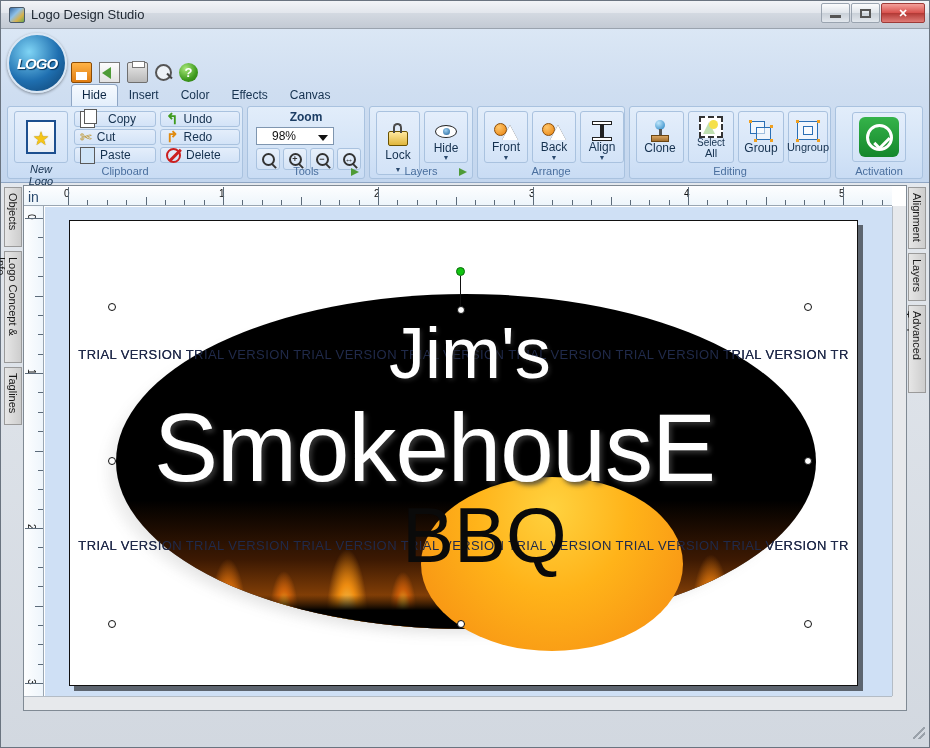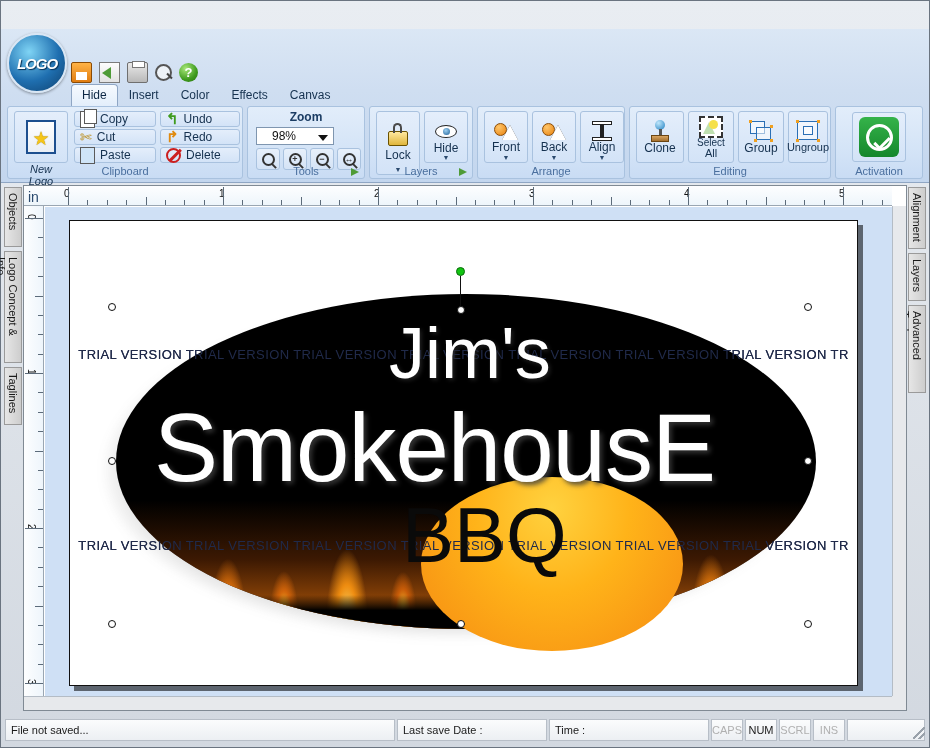--- a/index.html
+++ b/index.html
@@ -317,20 +317,33 @@
     background:
       linear-gradient(135deg,transparent 45%,#9aa2ab 45%,#9aa2ab 55%,transparent 55%),
       linear-gradient(135deg,transparent 70%,#9aa2ab 70%,#9aa2ab 80%,transparent 80%);
   }
 </style>
 </head>
 <body>
 
 <div class="app">
 
+  <div class="titlebar">
+    <div class="tb-icon"></div>
+    <div class="tb-title">Logo Design Studio</div>
+    <div class="wincontrols">
+      <div class="wc">
+          <i class="glyph-min"></i>
+        </div>
+      <div class="wc">
+          <i class="glyph-rest"></i>
+        </div>
+      <div class="wc close">✕</div>
+    </div>
+  </div>
 
   <div class="ribbon">
 
     <div class="appbtn">
       <span class="appbtn-txt">LOGO</span>
     </div>
 
     <div class="qat">
       <div class="qi qi-save"></div>
       <div class="qi qi-open"></div>
@@ -353,21 +366,21 @@
         <div class="btn big" style="left:6px;top:4px;width:54px;height:52px;">
           <span class="ic ic-newlogo">
               <span class="star">★</span>
             </span>
         </div>
         <div style="position:absolute;left:6px;top:20px;width:54px;text-align:center;font-size:11px;color:#15314f;line-height:12px;pointer-events:none;font-style:italic;">
           <div style="margin-top:36px;">New</div>
           <div>Logo</div>
         </div>
 
-        <div class="btn" style="left:66px;top:4px;width:82px;height:16px;padding-left:5px;gap:5px;">
+        <div class="btn" style="left:66px;top:4px;width:82px;height:16px;padding-left:5px;gap:13px;">
           <span class="ic ic-copy"></span>
           <span class="btn-lbl">Copy</span>
         </div>
         <div class="btn" style="left:66px;top:22px;width:82px;height:16px;padding-left:5px;gap:5px;">
           <span class="ic ic-cut">✄</span>
           <span class="btn-lbl">Cut</span>
         </div>
         <div class="btn" style="left:66px;top:40px;width:82px;height:16px;padding-left:5px;gap:5px;">
           <span class="ic ic-paste"></span>
           <span class="btn-lbl">Paste</span>
@@ -641,25 +654,15 @@
         <div class="handle" style="left:734px;top:399px;"></div>
         <div class="handle" style="left:387px;top:399px;"></div>
       </div>
     </div>
 
     <div class="sb-v"></div>
     <div class="sb-h"></div>
     <div class="sb-corner"></div>
   </div>
 
-  <div class="statusbar">
-    <div class="scell grow">File not saved...</div>
-    <div class="scell" style="width:150px;">Last save Date :</div>
-    <div class="scell" style="width:160px;">Time :</div>
-    <div class="scell ind off">CAPS</div>
-    <div class="scell ind">NUM</div>
-    <div class="scell ind off">SCRL</div>
-    <div class="scell ind off">INS</div>
-    <div class="scell last"></div>
-  </div>
   <div class="grip"></div>
 
 </div>
 
 </body></html>

